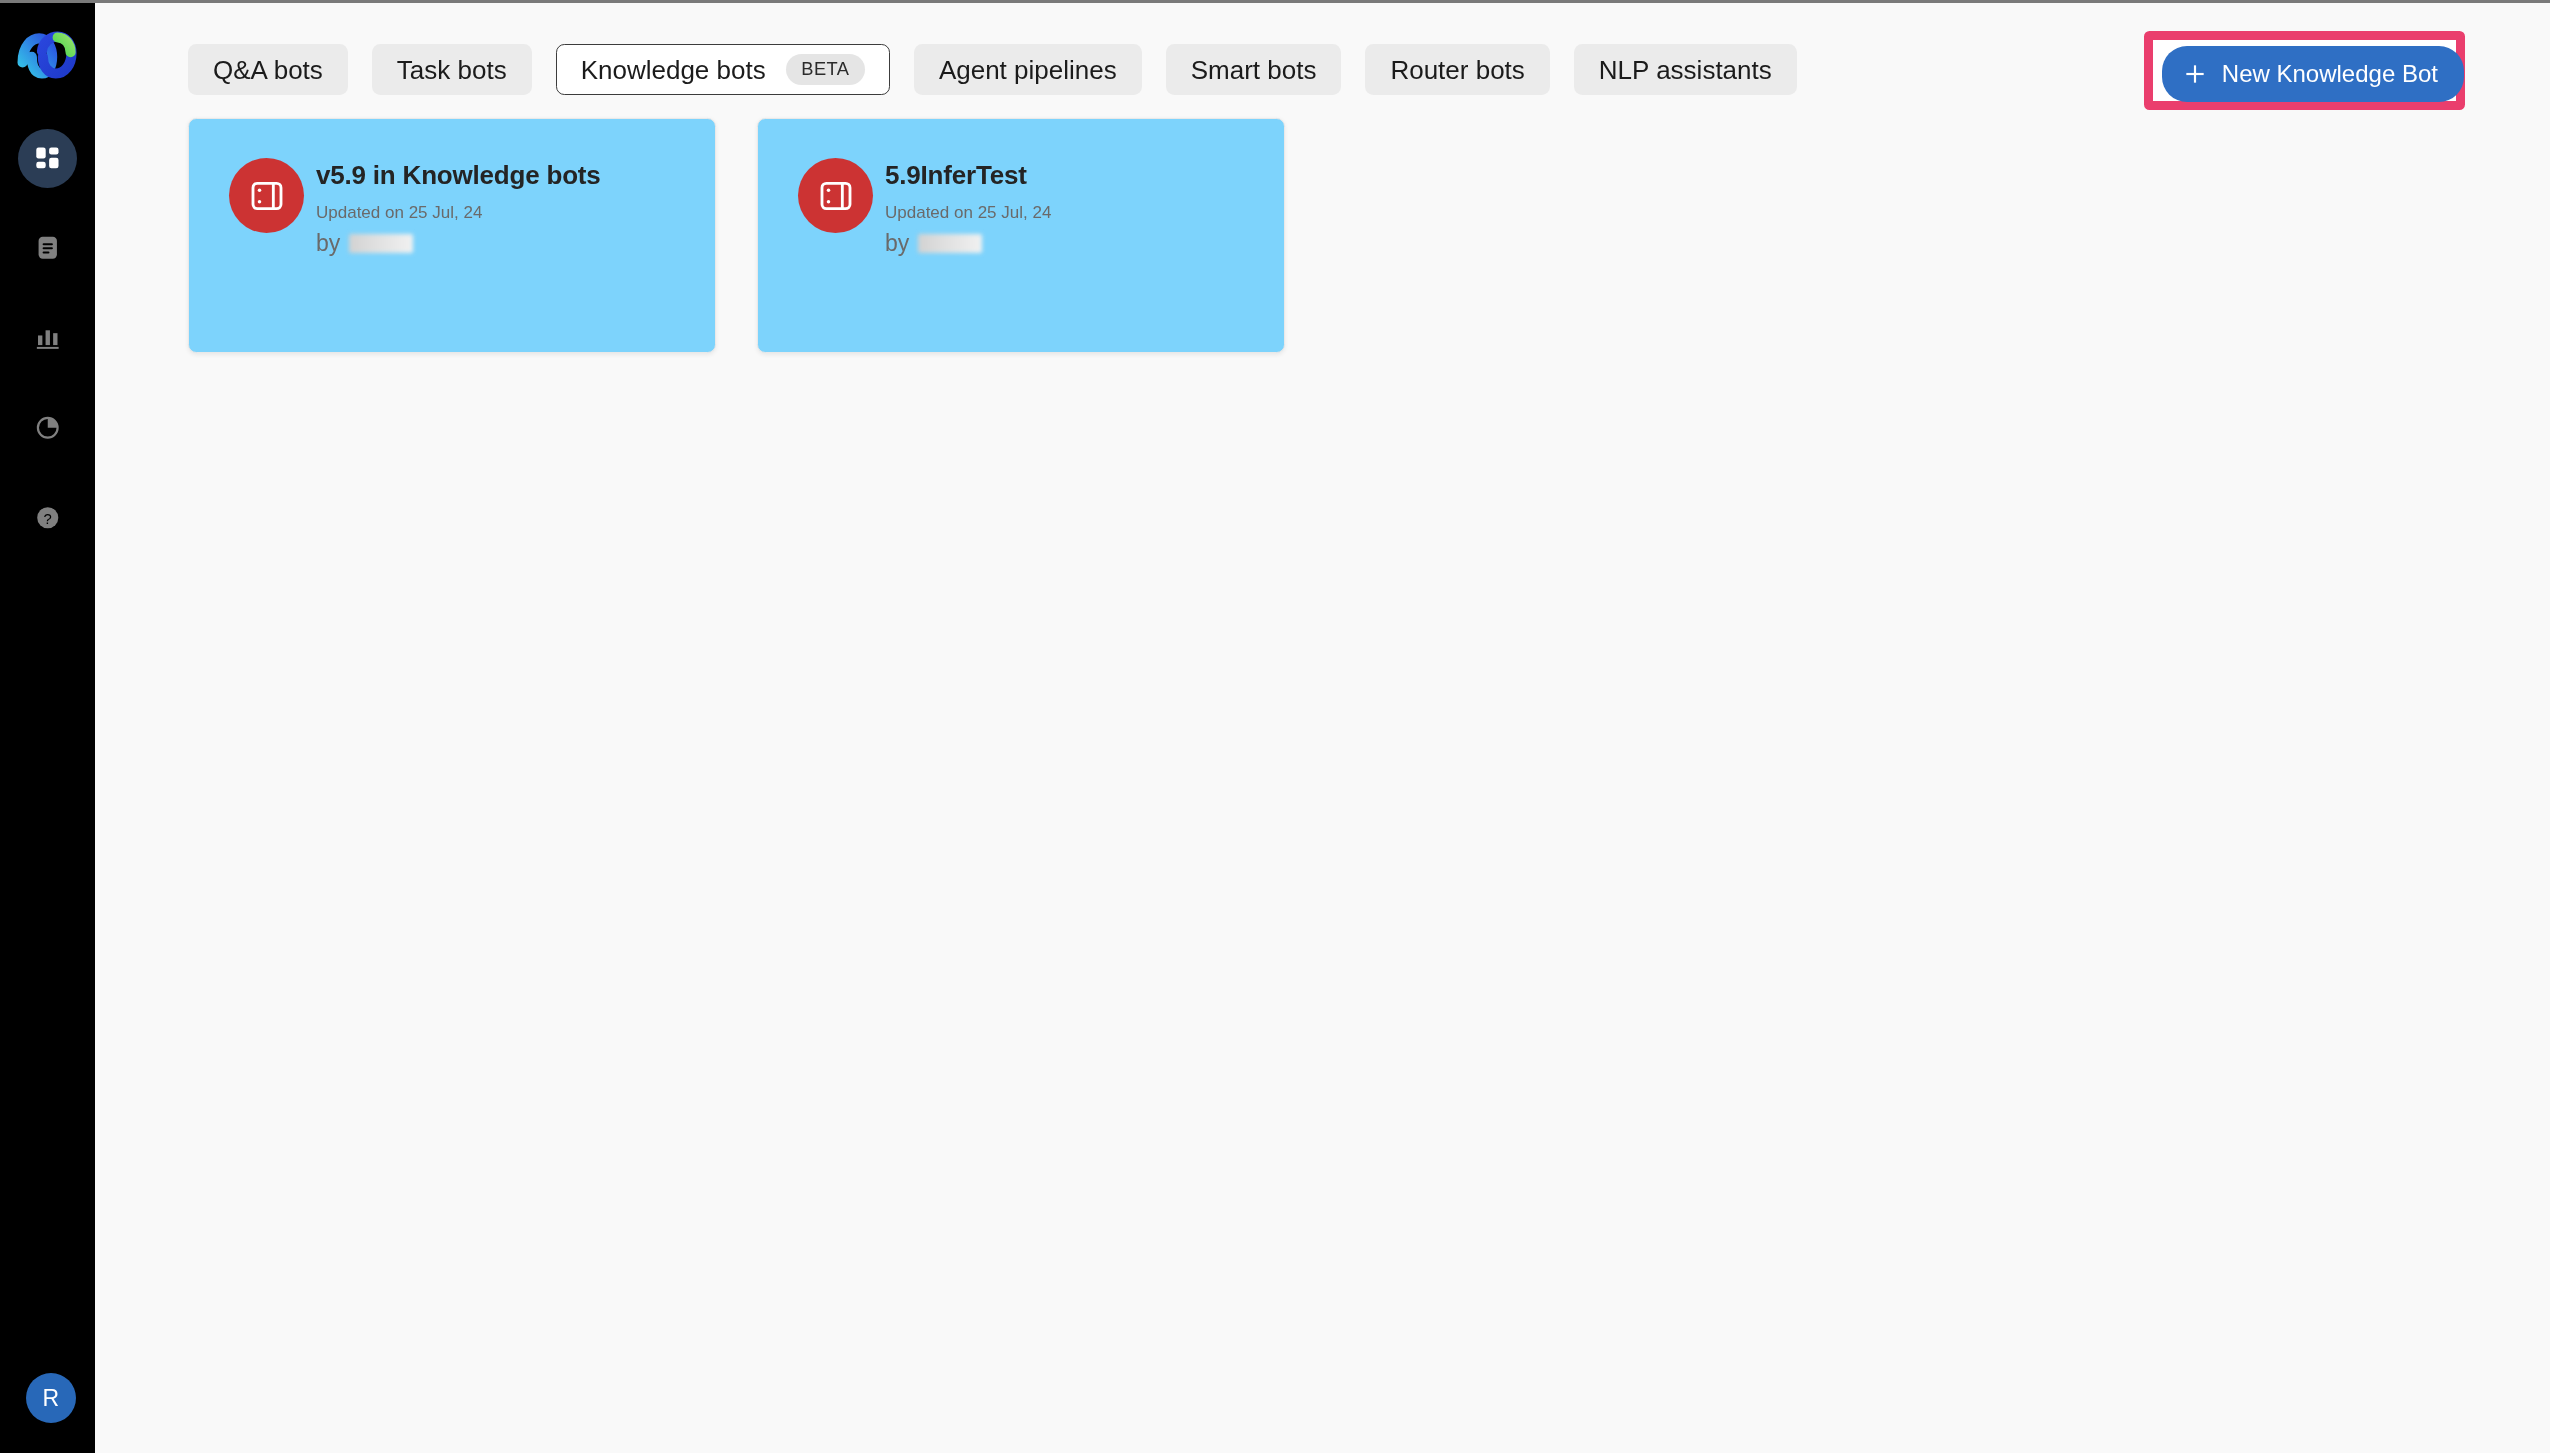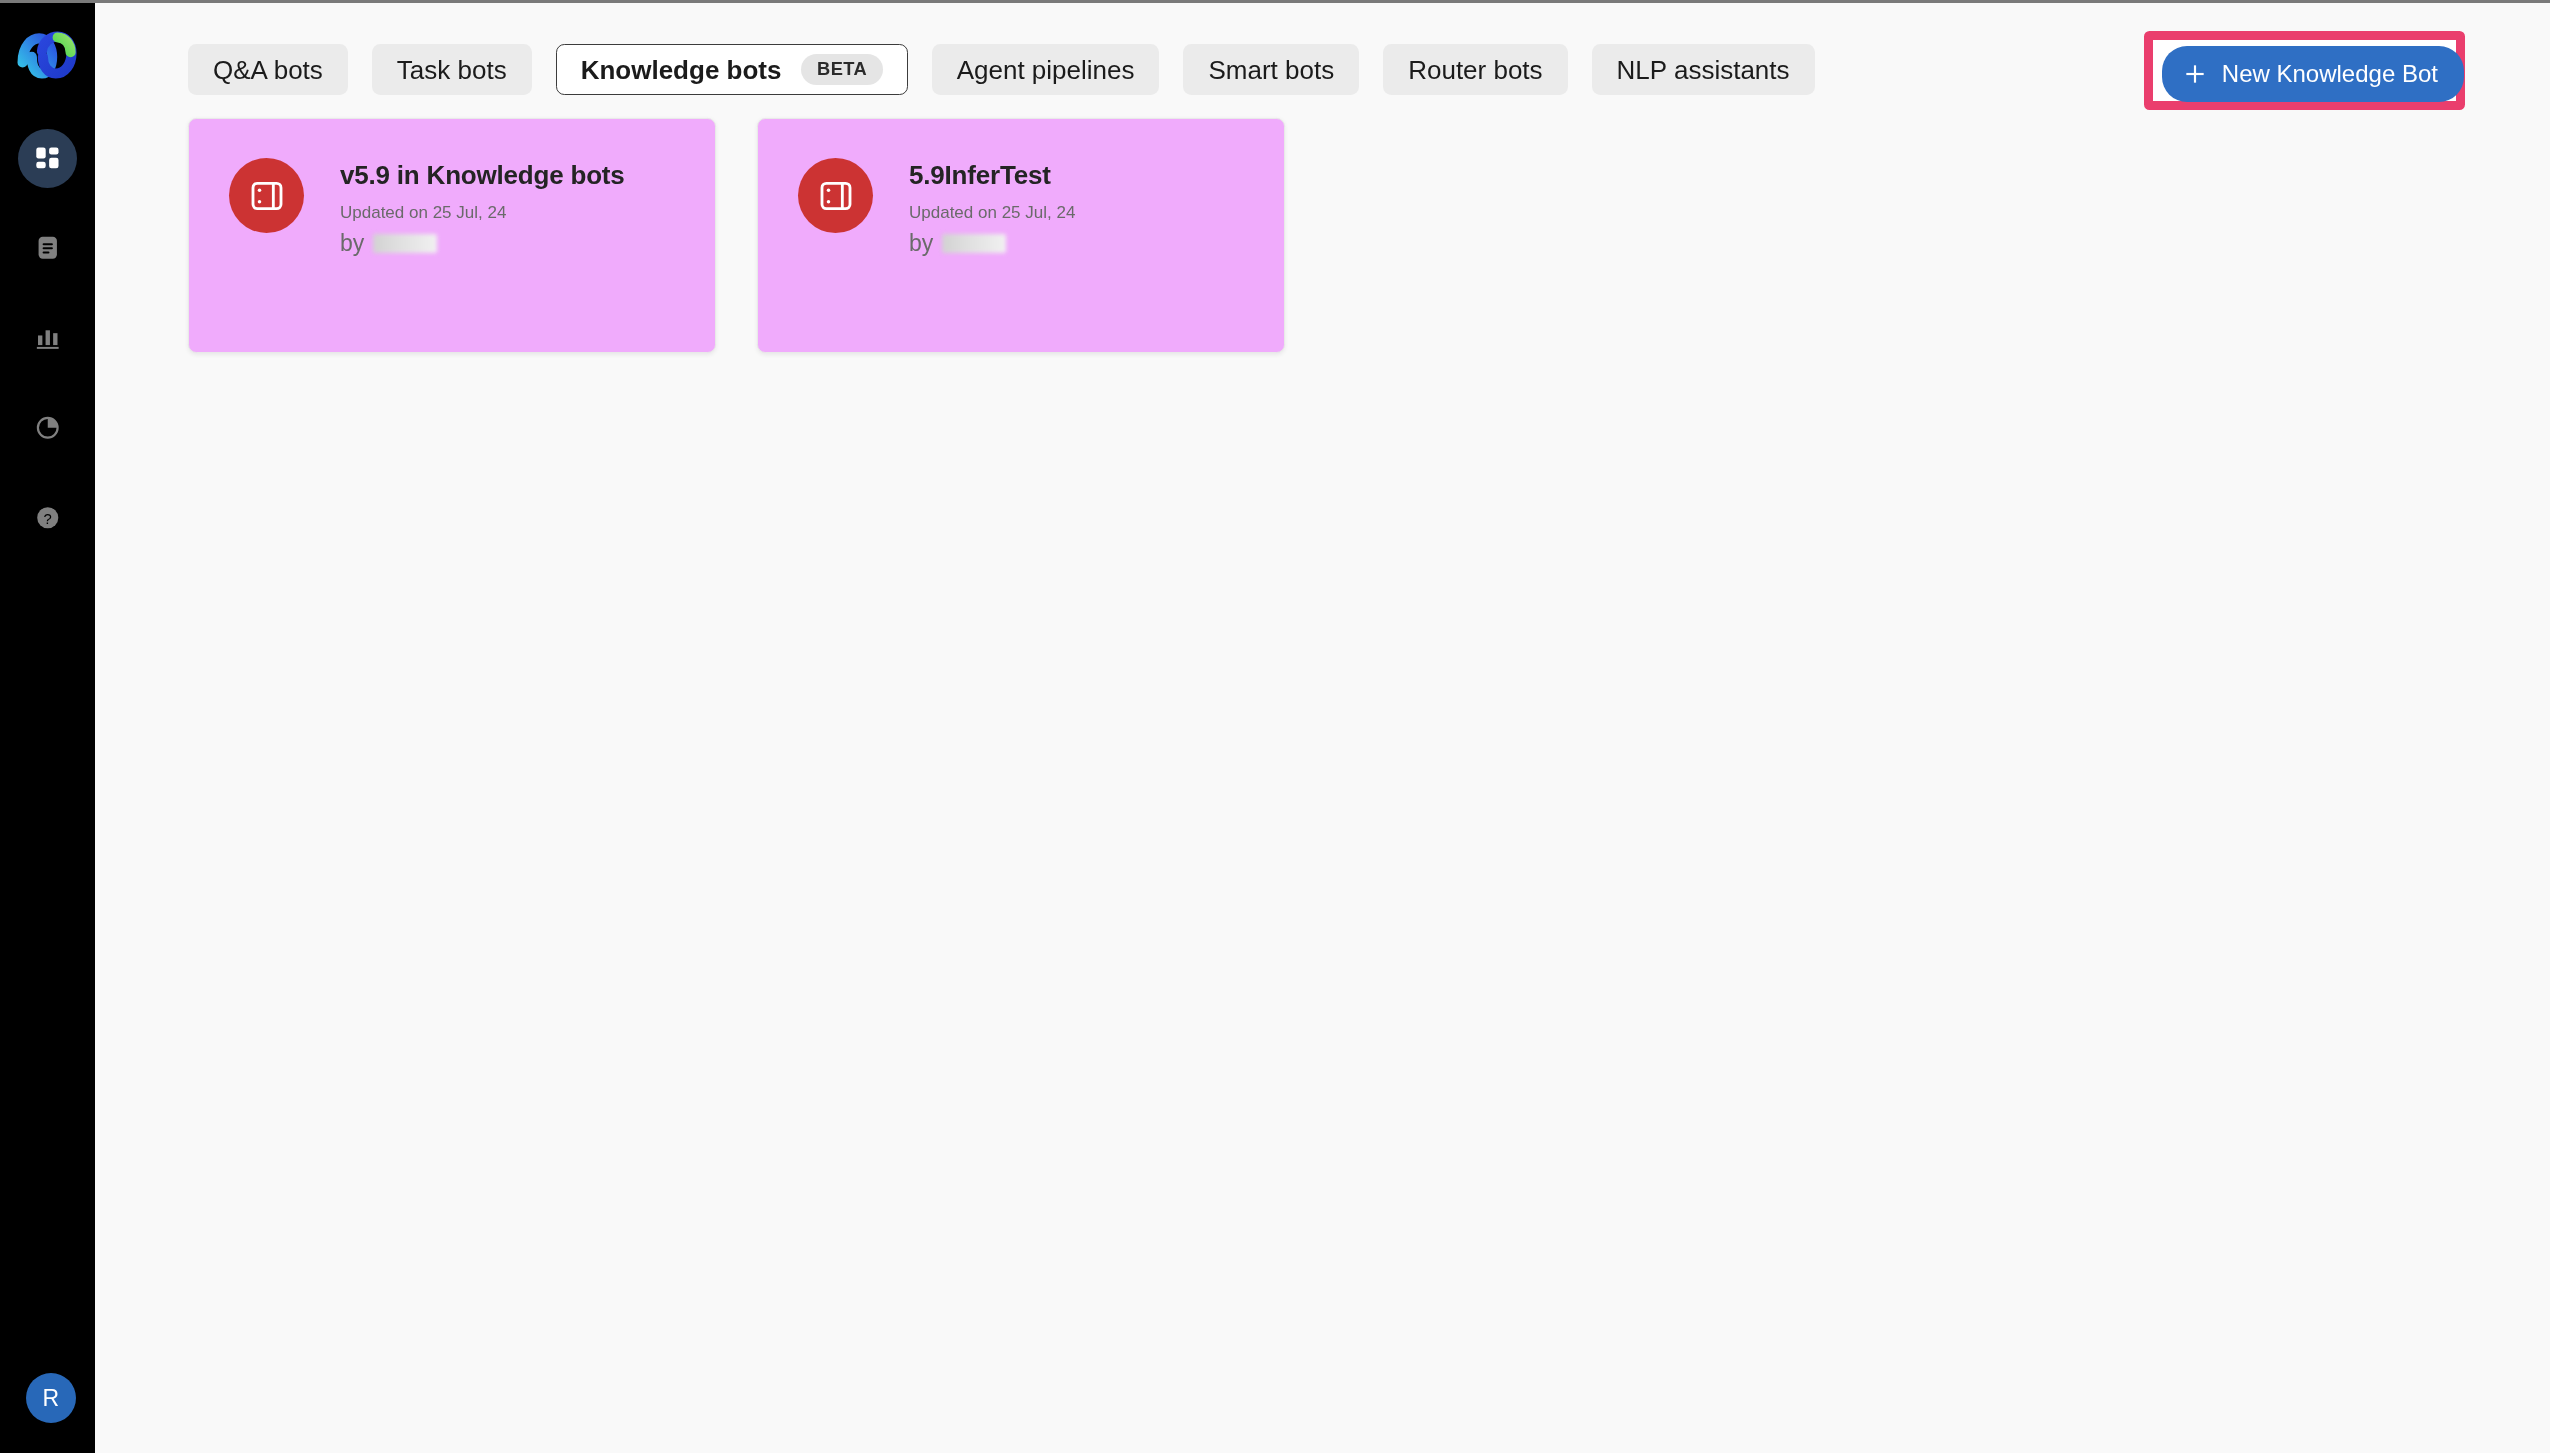--- a/index.html
+++ b/index.html
@@ -116,21 +116,20 @@
     gap: 20px;
     font-size: 26px;
     color: #1b1b1b;
     white-space: nowrap;
     cursor: pointer;
     line-height: 1;
   }
   .tab.selected {
     background: #ffffff;
     border: 1.4px solid #3c3c3c;
-    font-weight: bold;
   }
 
   .beta-badge {
     background: #e5e5e5;
     border-radius: 18.3px;
     font-size: 18.3px;
     color: #2b2b2b;
     padding: 5.5px 15.6px 6.4px;
     letter-spacing: 0.4px;
     line-height: 1;
@@ -172,27 +171,27 @@
     position: absolute;
     left: 93px;
     top: 107px;
     display: flex;
     gap: 41px;
   }
 
   .bot-card {
     width: 528px;
     height: 235px;
-    background: #f0abfc;
+    background: #7dd3fc;
     border: 0.9px solid #e9e9e9;
     border-radius: 8.3px;
     box-shadow: 0 1.8px 4.6px rgba(0,0,0,.07);
     padding: 39px 0 0 40px;
     display: flex;
-    gap: 36px;
+    gap: 12px;
     cursor: pointer;
   }
 
   .bot-avatar {
     flex: 0 0 auto;
     width: 75px;
     height: 75px;
     border-radius: 50%;
     background: #cc3333;
     display: flex;

